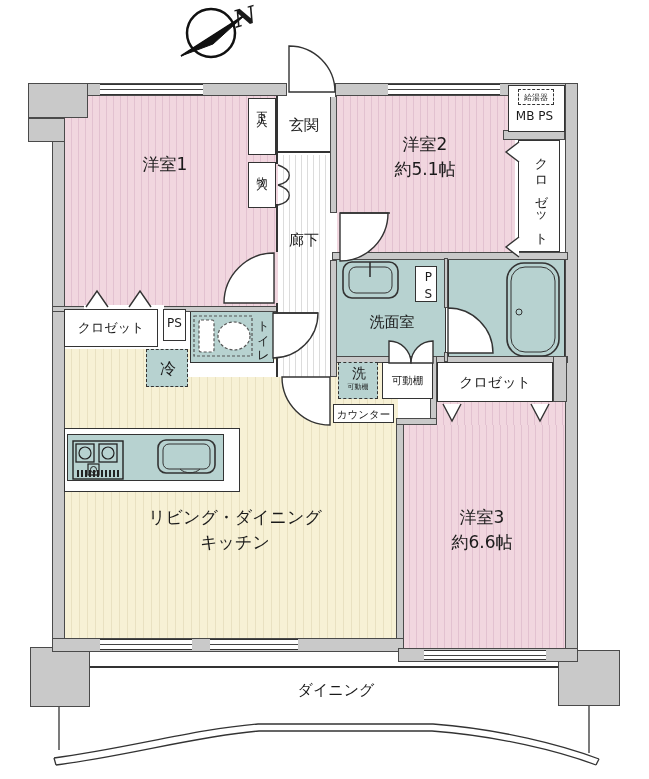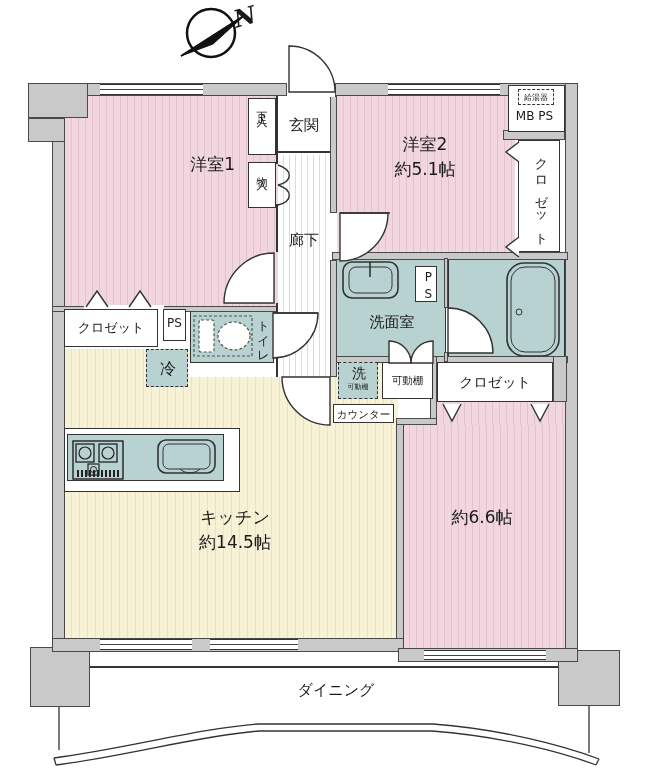--- a/index.html
+++ b/index.html
@@ -154,33 +154,34 @@
     <g fill="none" stroke="#333" stroke-width="1.3">
       <path d="M54,758 C125,749 195,729 258,724 L433,724 C500,729 562,745 599,759"></path>
       <path d="M56,765 C127,756 197,736 259,731 L432,731 C498,736 559,751 596,765"></path>
       <line x1="54" y1="758" x2="56" y2="765"></line>
       <line x1="599" y1="759" x2="596" y2="765"></line>
       <line x1="59" y1="707" x2="59" y2="750"></line>
       <line x1="589" y1="706" x2="589" y2="753"></line>
     </g>
   </svg>
 
-  <div class="lbl" style="left:95px;top:152px;width:140px;font-size:17px;text-align:right;">
+  <div class="lbl" style="left:95px;top:152px;width:140px;font-size:17px;">
     <span style="display:block">洋室1</span>
   </div>
   <div class="lbl" style="left:355px;top:132px;width:140px;font-size:17px;">
     <span style="display:block">洋室2</span>
     <span style="display:block">約5.1帖</span>
   </div>
   <div class="lbl" style="left:412px;top:505px;width:140px;font-size:17px;">
+    <span style="display:block">洋室3</span>
     <span style="display:block">約6.6帖</span>
   </div>
   <div class="lbl" style="left:130px;top:505px;width:210px;font-size:17px;">
+    <span style="display:block">リビング・ダイニング</span>
     <span style="display:block">キッチン</span>
-    <span style="display:block">約14.5帖</span>
   </div>
   <div class="lbl" style="left:281px;top:115px;width:46px;font-size:15px;">玄関</div>
   <div class="lbl vert" style="left:253px;top:103px;font-size:11px;">下足入</div>
   <div class="lbl vert" style="left:253px;top:168px;font-size:11px;">物入</div>
   <div class="lbl" style="left:282px;top:230px;width:44px;font-size:15px;">廊下</div>
   <div class="lbl" style="left:66px;top:319px;width:90px;font-size:13px;">クロゼット</div>
   <div class="lbl" style="left:163px;top:315px;width:23px;font-size:12px;">PS</div>
   <div class="lbl vert" style="left:254px;top:312px;font-size:12px;letter-spacing:1px;">トイレ</div>
   <div class="lbl" style="left:156px;top:357px;width:24px;font-size:16px;">冷</div>
   <div class="lbl" style="left:352px;top:312px;width:80px;font-size:15px;">洗面室</div>

